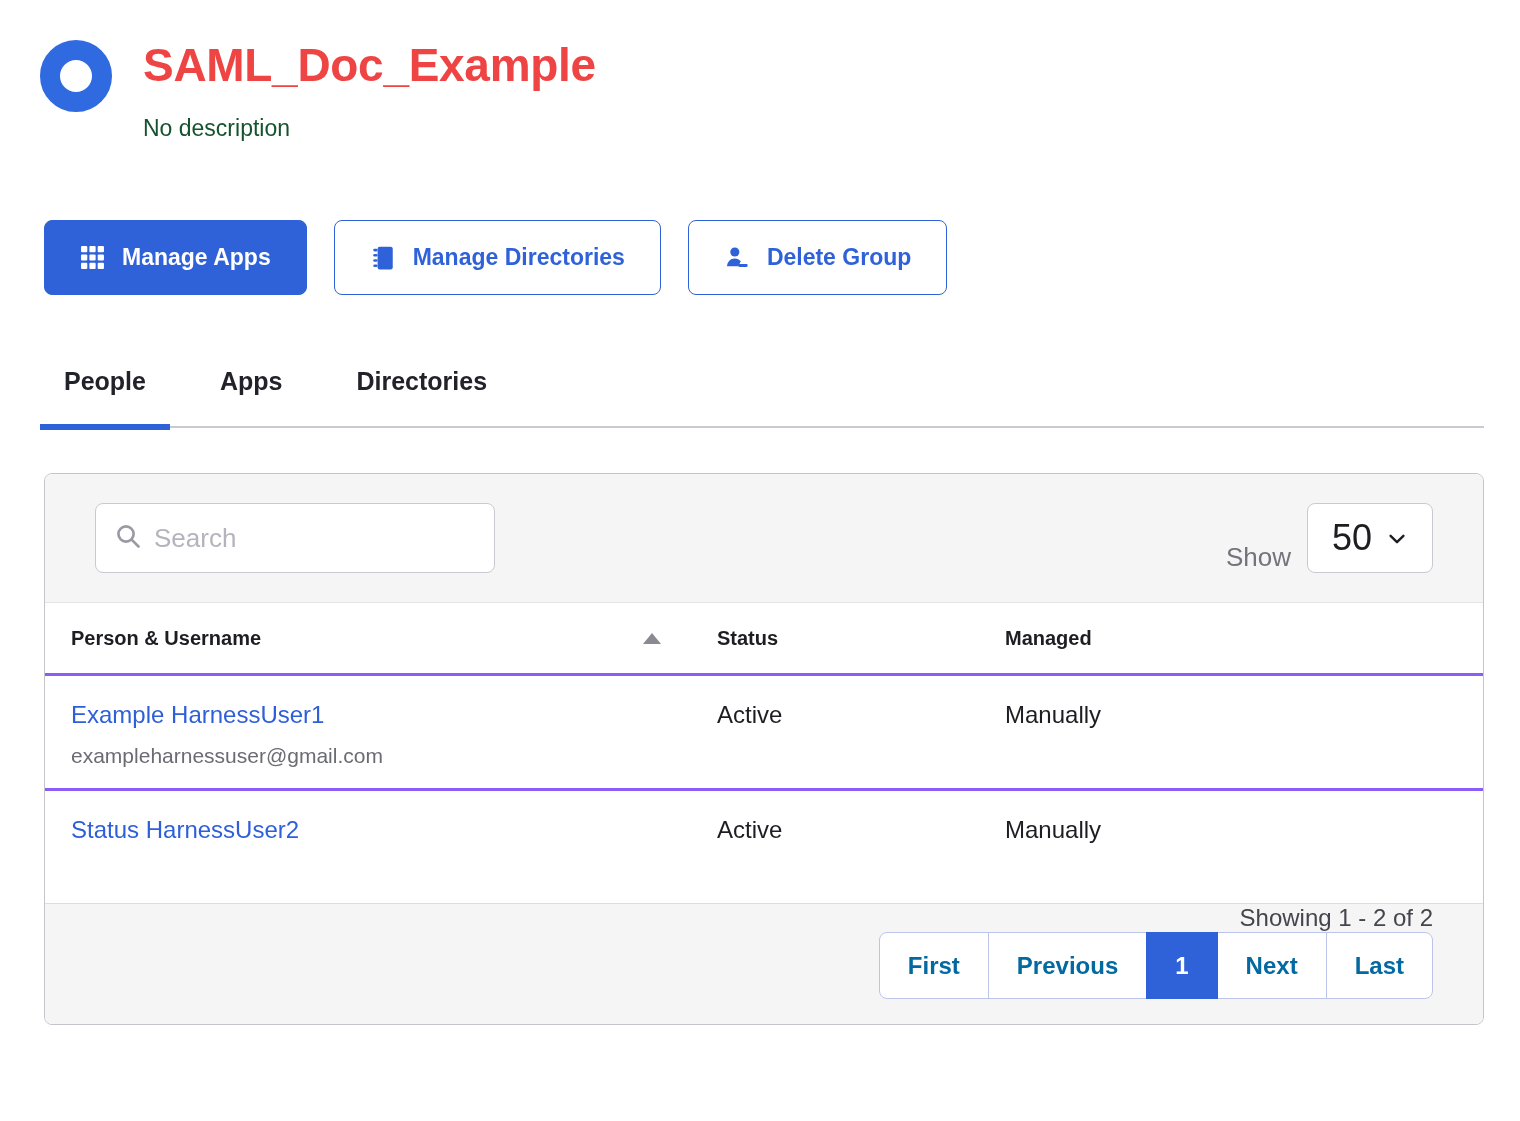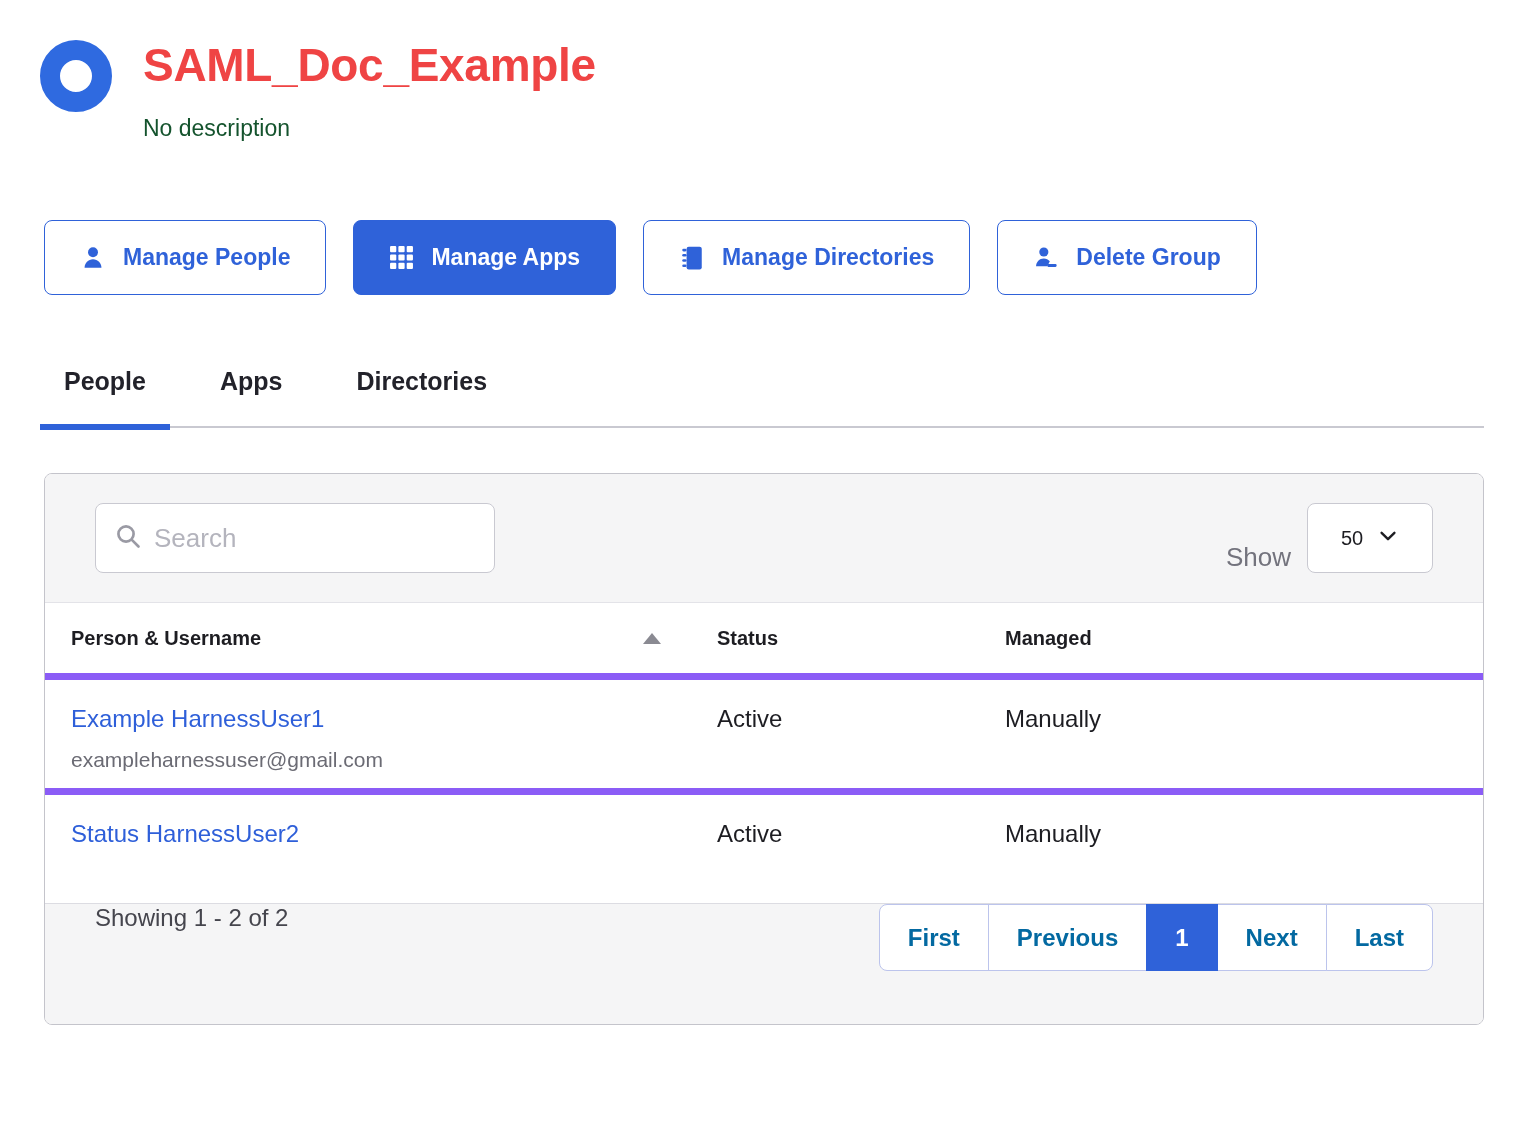--- a/index.html
+++ b/index.html
@@ -73,46 +73,46 @@
     font-size:26px; color:#1d1d22; width:100%; margin-left:12px;
     font-family:inherit;
   }
   .search-box input::placeholder { color:#b4b4bd; }
   .toolbar-right { margin-left:auto; display:flex; align-items:flex-end; gap:16px; }
   .show-label { font-size:26px; color:#73737d; }
   .page-size {
     width:126px; height:70px;
     background:#fff; border:1px solid #c9c9d1; border-radius:8px;
     display:flex; align-items:center; justify-content:center; gap:14px;
-    font-size:20px; color:#1d1d22; cursor:pointer;
+    font-size:36px; color:#1d1d22; cursor:pointer;
   }
 
   
   .thead { display:flex; height:70px; align-items:center; background:#fff; }
   .th { font-size:20px; font-weight:700; color:#1d1d22; }
   .th-person { width:672px; padding-left:26px; display:flex; align-items:center; cursor:pointer; }
   .sort-asc {
     width:0; height:0;
     border-left:9px solid transparent; border-right:9px solid transparent;
     border-bottom:11px solid #8a8a92;
     margin-left:auto; margin-right:56px;
   }
   .th-status { width:288px; }
   .th-managed { flex:1; }
-  .trow { display:flex; border-top:7px solid #8b5cf6; height:115px; }
+  .trow { display:flex; border-top:3px solid #8b5cf6; height:115px; }
   .td-person { width:672px; padding:25px 0 0 26px; }
   .person-link { font-size:24px; color:#2e5fd9; text-decoration:none; display:inline-block; cursor:pointer; }
   .person-email { font-size:21px; color:#6b6b74; margin-top:15px; }
   .td-status  { width:288px; padding-top:25px; font-size:24px; color:#1d1d22; }
   .td-managed { flex:1; padding-top:25px; font-size:24px; color:#1d1d22; }
 
   
   .card-footer {
     background:#f5f5f6; border-top:1px solid #dcdce2;
-    height:121px; display:flex; align-items:flex-start; padding:0 50px;
+    height:121px; display:flex; align-items:flex-end; padding:0 50px;flex-direction:column;
   }
   .summary { font-size:24px; color:#45454d; }
   .pagination { margin-left:auto; display:flex; }
   .page-btn {
     height:67px; background:#fff;
     border:1px solid #bcc4ec; color:#0369a1;
     font-size:24px; font-weight:700; font-family:inherit;
     padding:0 28px; display:flex; align-items:center; justify-content:center;
     margin-left:-1px; cursor:pointer;
   }
@@ -127,29 +127,20 @@
 
   <div class="header">
     <div class="group-icon"></div>
     <div class="header-text">
       <div class="page-title">SAML_Doc_Example</div>
       <div class="page-desc">No description</div>
     </div>
   </div>
 
   <div class="actions">
-    <button class="btn btn-outline">
-      <span>
-        <svg width="26" height="26" viewBox="0 0 24 24">
-            <circle cx="12" cy="6.6" r="4.6" fill="currentColor"></circle>
-            <path d="M4.2 21c0-4.3 3.5-7.8 7.8-7.8s7.8 3.5 7.8 7.8z" fill="currentColor"></path>
-          </svg>
-      </span>
-      <span>Manage People</span>
-    </button>
     <button class="btn btn-filled">
       <span>
         <svg width="25" height="25" viewBox="0 0 24 24" fill="currentColor">
             <rect x="1" y="1" width="6" height="6" rx="1"></rect>
             <rect x="9" y="1" width="6" height="6" rx="1"></rect>
             <rect x="17" y="1" width="6" height="6" rx="1"></rect>
             <rect x="1" y="9" width="6" height="6" rx="1"></rect>
             <rect x="9" y="9" width="6" height="6" rx="1"></rect>
             <rect x="17" y="9" width="6" height="6" rx="1"></rect>
             <rect x="1" y="17" width="6" height="6" rx="1"></rect>

